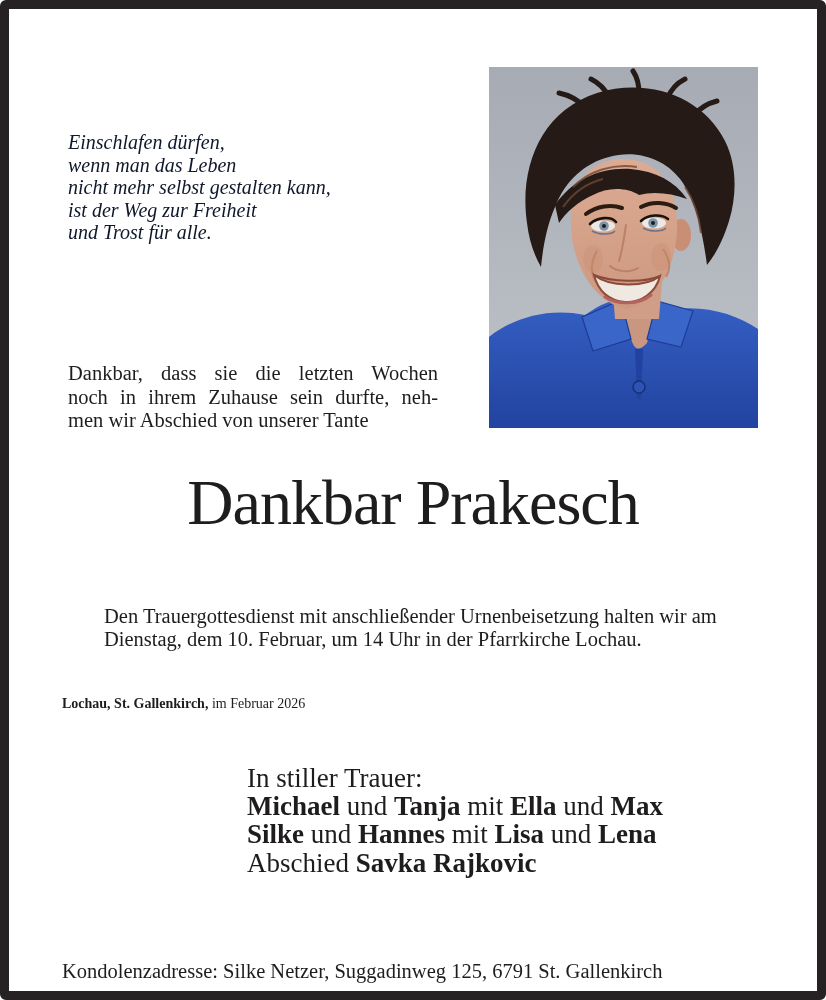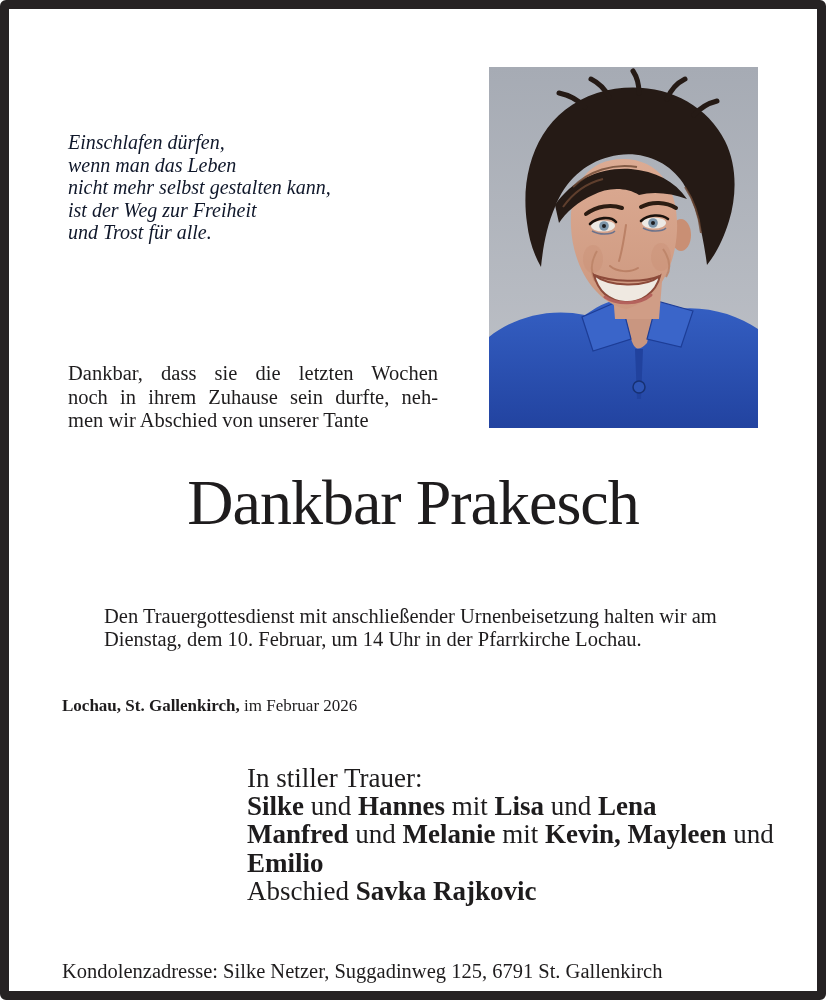--- a/index.html
+++ b/index.html
@@ -23,21 +23,21 @@
   .intro{left:59px;top:353px;width:370px;font-size:20.5px;line-height:23.6px;}
   .intro .t-line{text-align:justify;text-align-last:justify;}
   .intro .t-line:last-child{text-align-last:left;}
   
   .name{left:0;top:461px;width:808px;text-align:center;font-size:64px;letter-spacing:-1px;line-height:66px;}
   .dates{left:0;top:531px;width:808px;text-align:center;font-size:21px;font-weight:700;letter-spacing:.3px;}
   .dates .sym{font-size:.74em;vertical-align:.34em;padding-right:2px;}
   
   .service{left:59px;top:596px;width:716px;font-size:20.5px;line-height:23px;margin-left:36px;}
   
-  .dateline{left:53px;top:687px;font-size:17px;}
+  .dateline{left:53px;top:687px;font-size:14px;}
   .dateline .b{font-weight:700;}
   
   .mourners{left:238px;top:755px;font-size:27px;line-height:28.2px;}
   .mourners .b{font-weight:700;}
   
   .condolence{left:53px;top:916px;font-size:20.5px;margin-top:35px;}
 </style>
 </head>
 <body>
 
@@ -156,21 +156,21 @@
       <div class="t-line">Dienstag, dem 10. Februar, um 14 Uhr in der Pfarrkirche Lochau.</div>
     </div>
 
   <div class="abs dateline">
     <span class="b">Lochau, St. Gallenkirch,</span><span> im Februar 2026</span>
   </div>
 
   <div class="abs mourners">
     <div class="t-line">In stiller Trauer:</div>
     <div>
+        <div class="t-line"><span class="b">Michael</span><span> und </span><span class="b">Tanja</span><span> mit </span><span class="b">Ella</span><span> und </span><span class="b">Max</span></div>
         <div class="t-line"><span class="b">Silke</span><span> und </span><span class="b">Hannes</span><span> mit </span><span class="b">Lisa</span><span> und </span><span class="b">Lena</span></div>
-        <div class="t-line"><span class="b">Manfred</span><span> und </span><span class="b">Melanie</span><span> mit </span><span class="b">Kevin, Mayleen</span><span> und </span><span class="b">Emilio</span></div>
         <div class="t-line"><span>Abschied </span><span class="b">Savka Rajkovic</span></div>
       </div>
   </div>
 
   <div class="abs condolence">Kondolenzadresse: Silke Netzer, Suggadinweg 125, 6791 St. Gallenkirch</div>
 
 </div>
 
 </body></html>

